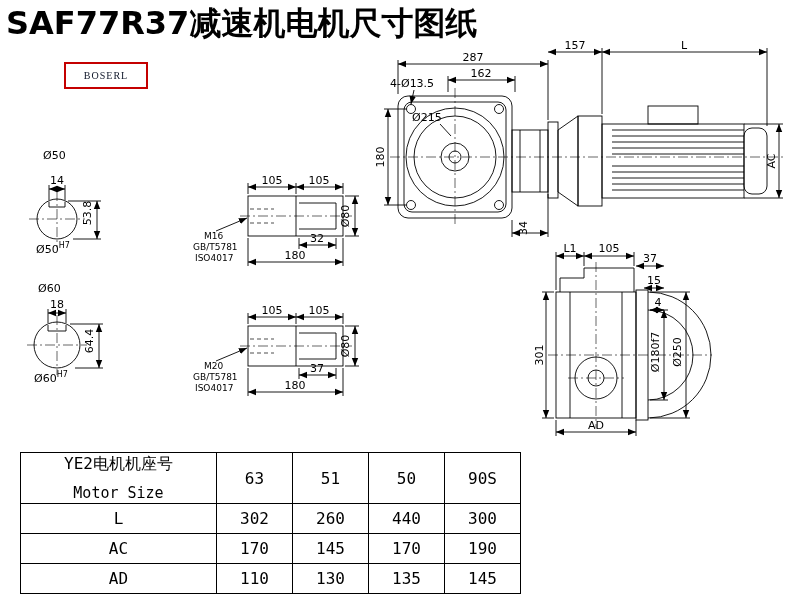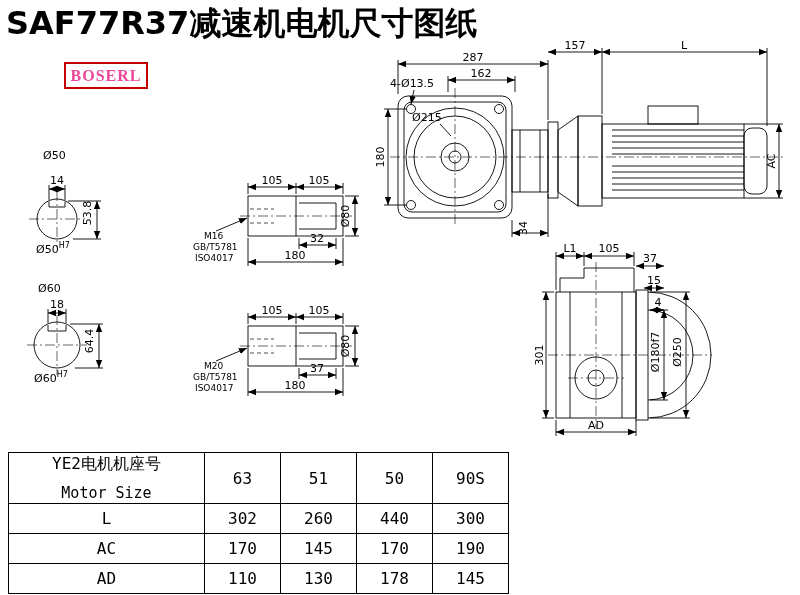--- a/index.html
+++ b/index.html
@@ -3,29 +3,29 @@
 <meta charset="utf-8">
 <style>
   * { margin:0; padding:0; box-sizing:border-box; }
   html,body { width:800px; height:595px; }
   body { background:#fff; font-family:"DejaVu Sans", sans-serif; position:relative; overflow:hidden; }
   .page { position:relative; width:800px; height:595px; background:#fff; }
   .title { position:absolute; left:6px; top:2px; font-size:32px; font-weight:bold; color:#000;
            font-family:"DejaVu Sans", sans-serif; white-space:nowrap; }
   .brand { position:absolute; left:64px; top:62px; width:84px; height:27px; border:2px solid #c40000;
            display:flex; align-items:center; justify-content:center; background:#fff; }
-  .brand span { color:#ec4899; font-family:"Liberation Serif", serif; font-size:16px; letter-spacing:1px;font-weight:bold; }
+  .brand span { color:#0f172a; font-family:"Liberation Serif", serif; font-size:10px; letter-spacing:1px; }
   svg.drawing { position:absolute; left:0; top:0; }
   .ln line, .ln rect, .ln circle, .ln path, .ln polygon { stroke:#000; stroke-width:0.9; fill:none; }
   .ln .cl  { stroke-dasharray:10 3 2 3; stroke-width:0.6; }
   .ln .hid { stroke-dasharray:4 3; stroke-width:0.7; }
   svg text { font-family:"DejaVu Sans", sans-serif; font-size:11px; fill:#000; stroke:none; }
   svg text.sm { font-size:9px; }
   svg tspan.sup { font-size:8px; }
-  table.dim-table { position:absolute; left:8px; top:452px; border-collapse:collapse; table-layout:fixed; background:#fff; }
+  table.dim-table { position:absolute; left:20px; top:452px; border-collapse:collapse; table-layout:fixed; background:#fff; }
   .dim-table col.c0 { width:196px; }
   .dim-table col.c  { width:76px; }
   .dim-table td { border:1px solid #000; text-align:center; vertical-align:middle; height:30px;
                   font-family:"DejaVu Sans Mono","DejaVu Sans", monospace; font-size:16px; color:#000; }
   .dim-table tr.hdr td { height:48px; }
   .dim-table .cn { font-size:16px; line-height:22px; }
   .dim-table .en { font-size:15px; line-height:20px;margin-top:8px; }
 </style>
 </head>
 <body>
@@ -307,19 +307,19 @@
         <td>AC</td>
         <td>170</td>
         <td>145</td>
         <td>170</td>
         <td>190</td>
       </tr>
       <tr>
         <td>AD</td>
         <td>110</td>
         <td>130</td>
-        <td>178</td>
+        <td>135</td>
         <td>145</td>
       </tr>
     </tbody>
   </table>
 
 </div>
 
 </body></html>

